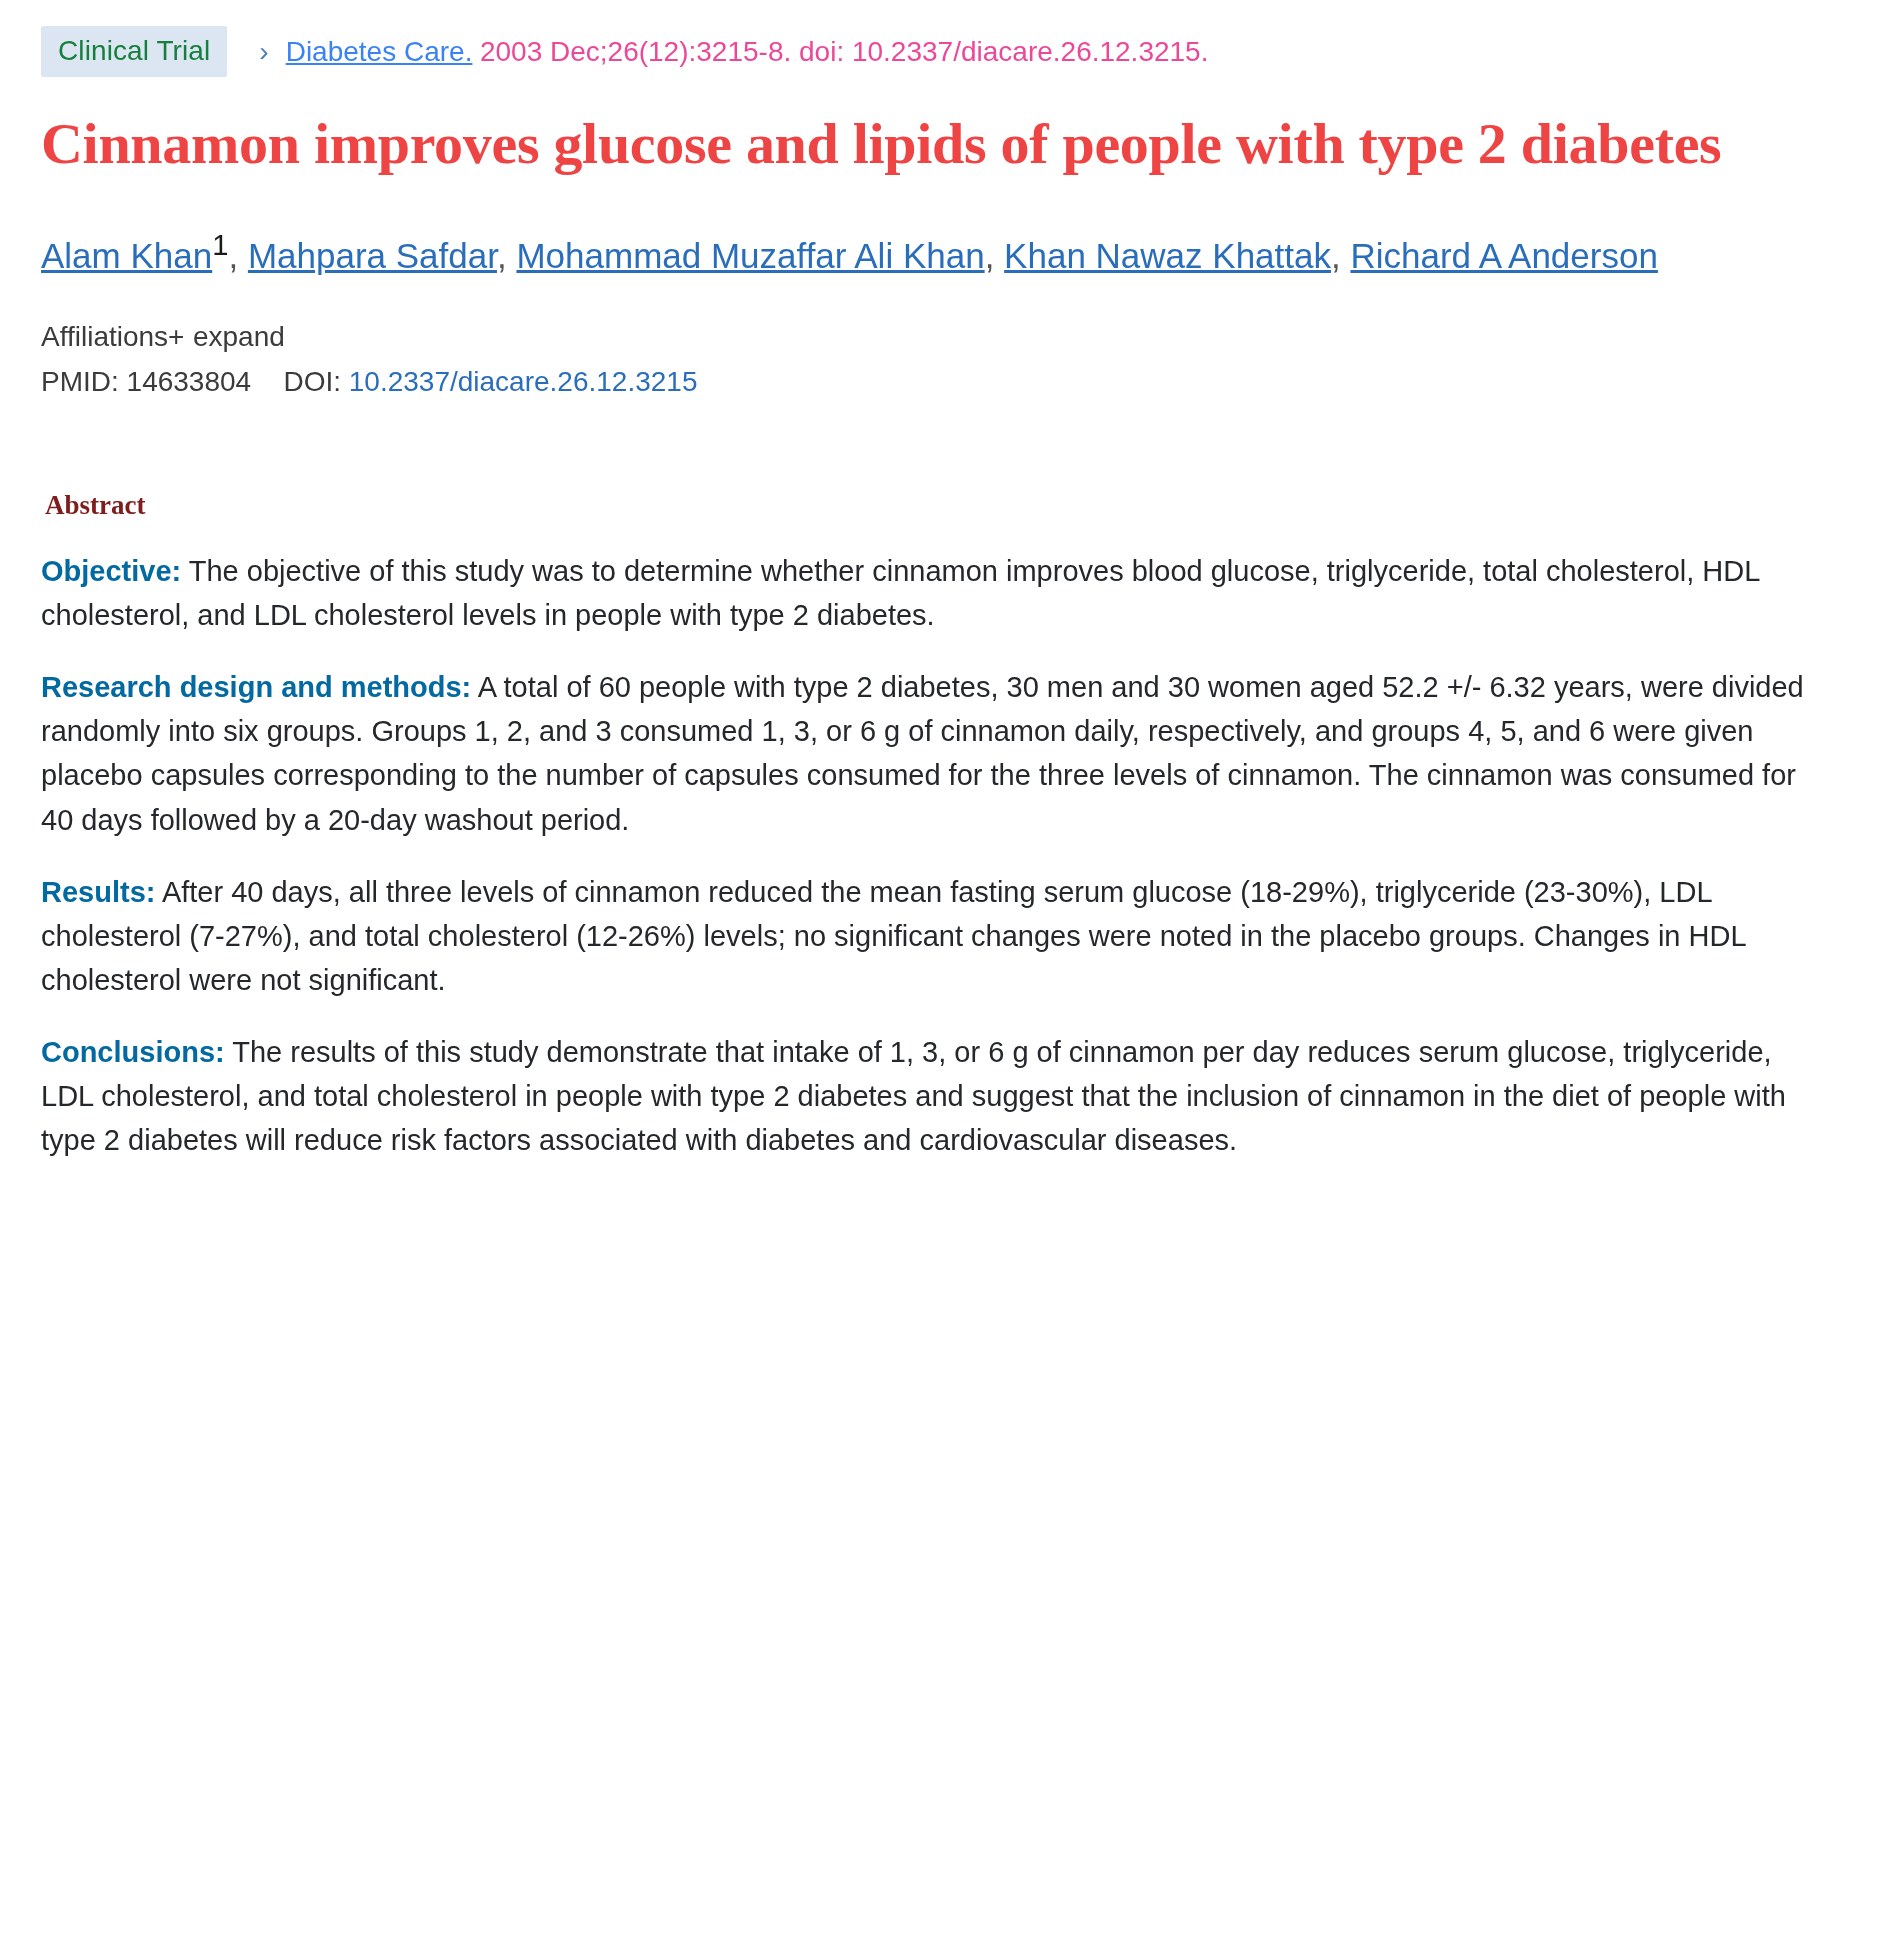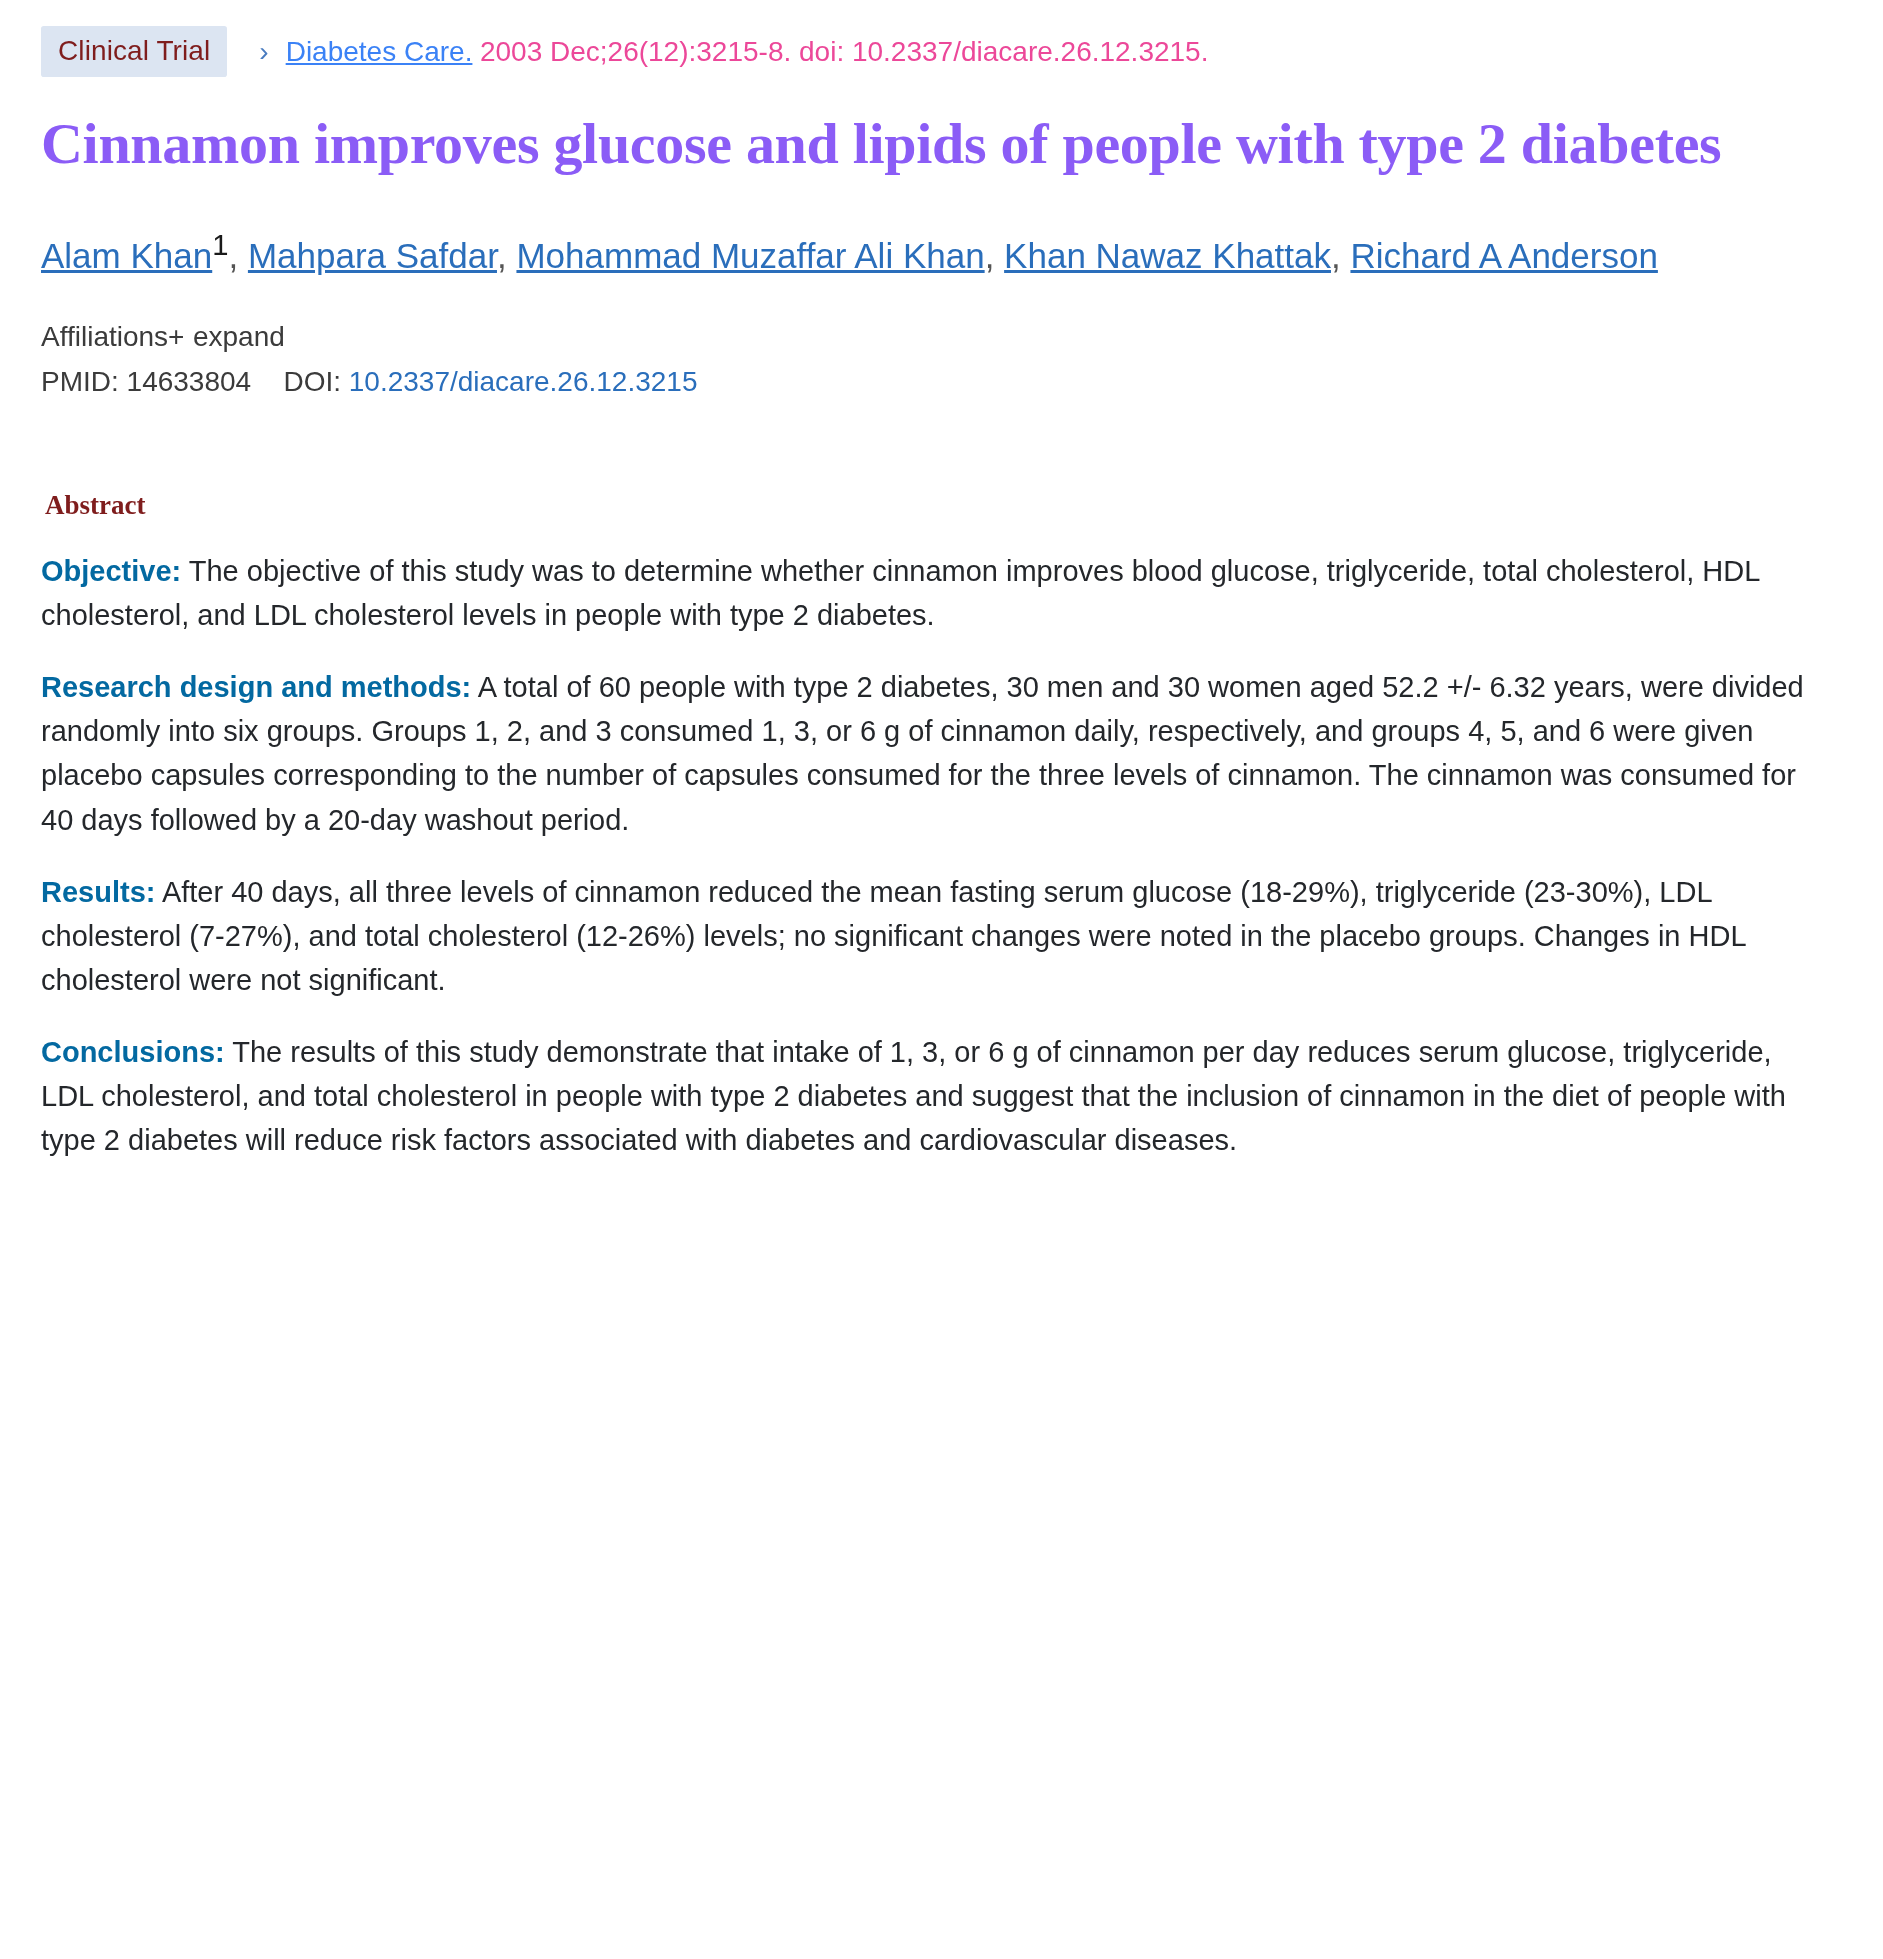--- a/index.html
+++ b/index.html
@@ -25,21 +25,21 @@
     display: flex;
     align-items: center;
     gap: 0;
     font-size: 28px;
     line-height: 1.3;
     margin-bottom: 32px;
     flex-wrap: wrap;
   }
   .pub-type {
     background: #dce5f2;
-    color: #7f1d1d;
+    color: #15803d;
     padding: 6.6px 17px 8.5px 17px;
     border-radius: 2.8px;
     font-size: 28px;
     letter-spacing: 0.1px;
   }
   .chevron {
     color: #4a7cc0;
     font-size: 28px;
     margin: 0 17px 0 32px;
     line-height: 1;
@@ -53,21 +53,21 @@
     font-size: 28px;
     margin-left: 7.5px;
   }
 
   
   .title {
     font-family: "Liberation Serif", serif;
     font-weight: bold;
     font-size: 58px;
     line-height: 1.22;
-    color: #8b5cf6;
+    color: #ef4444;
     margin: 0 0 43px 0;
     max-width: 1789px;
     letter-spacing: -0.3px;
   }
 
   
   .authors {
     font-size: 35px;
     line-height: 1.55;
     margin-bottom: 38px;

